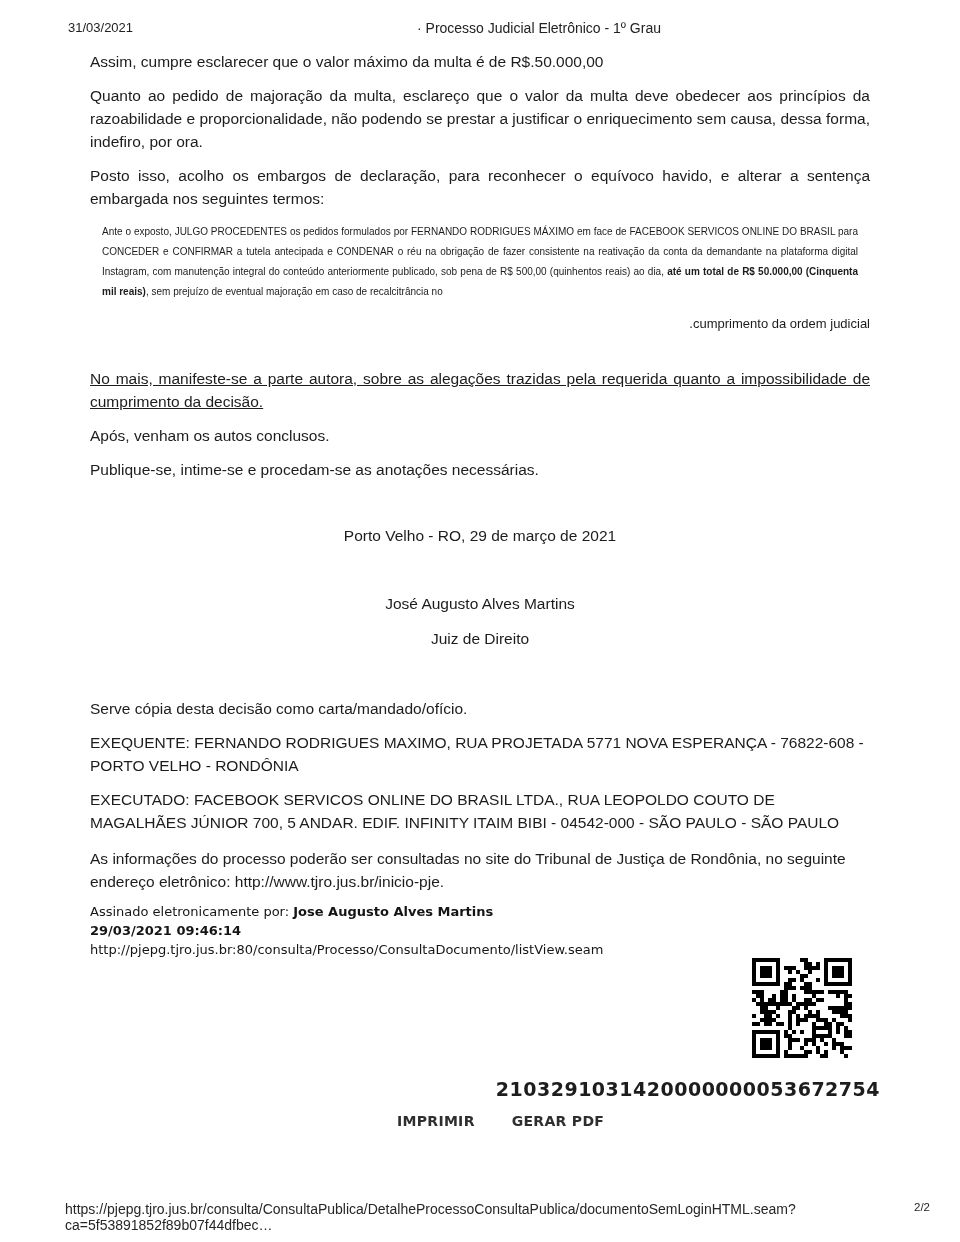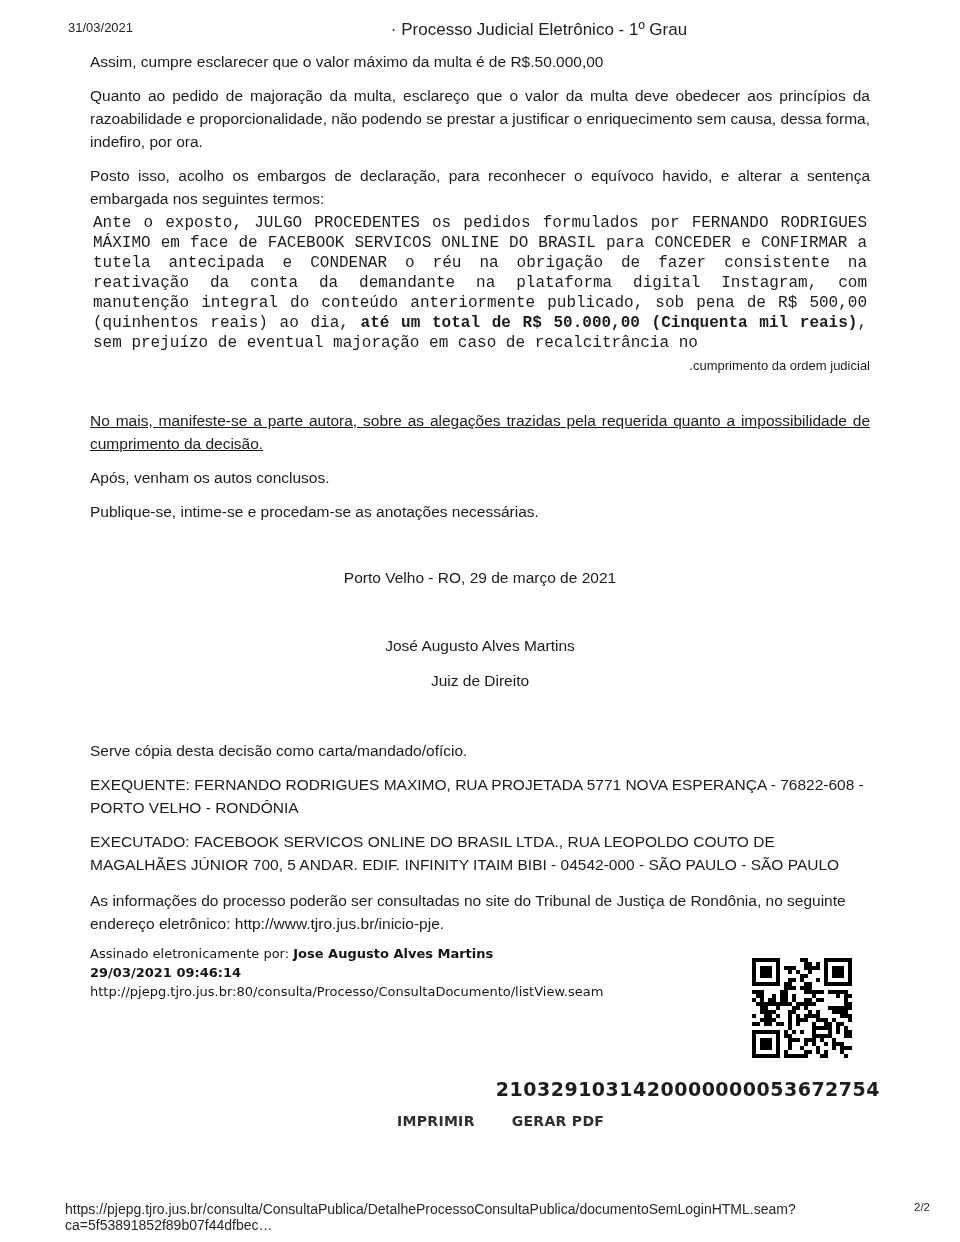--- a/index.html
+++ b/index.html
@@ -3,29 +3,29 @@
 <meta charset="utf-8">
 <style>
   html,body{margin:0;padding:0;}
   body{
     width:960px;height:1242px;position:relative;overflow:hidden;
     background:#ffffff;color:#1c1c1c;
     font-family:"Liberation Sans",sans-serif;
   }
   
   .hdr-date{position:absolute;top:20px;left:40px;font-size:13px;color:#222;margin-left:28px;}
-  .hdr-title{position:absolute;top:20px;left:0;right:0;text-align:center;padding-left:118px;font-size:17px;color:#222;}
+  .hdr-title{position:absolute;top:20px;left:0;right:0;text-align:center;padding-left:118px;font-size:14px;color:#222;}
   
   .content{position:absolute;top:0;left:90px;width:780px;}
   .para{font-size:15.5px;line-height:23px;margin:0;text-align:justify;}
   .para.left{text-align:left;}
   .center{text-align:center;}
   .mt50{margin-top:50px}.mt47{margin-top:47px}.mt45{margin-top:45px}.mt43{margin-top:43px}
   .mt33{margin-top:33px}.mt13{margin-top:13px}.mt12{margin-top:12px}.mt11{margin-top:11px}.mt9{margin-top:9px}
-  .quote{font-size:16px;line-height:20px;margin:3px;text-align:justify;font-family:Liberation Mono, monospace;}
+  .quote{font-size:10px;line-height:20px;margin:12px;text-align:justify;}
   .quote-last{font-size:13px;line-height:20px;margin:0;text-align:right;}
   .underlined{text-decoration:underline;}
   b,.b{font-weight:bold;}
   
   .sig{font-family:"DejaVu Sans",sans-serif;font-size:13px;line-height:19px;color:#151515;}
   .sig .b{font-weight:700;}
   
   .qr{position:absolute;left:752px;top:958px;width:100px;height:100px;}
   
   .barcode-num{

